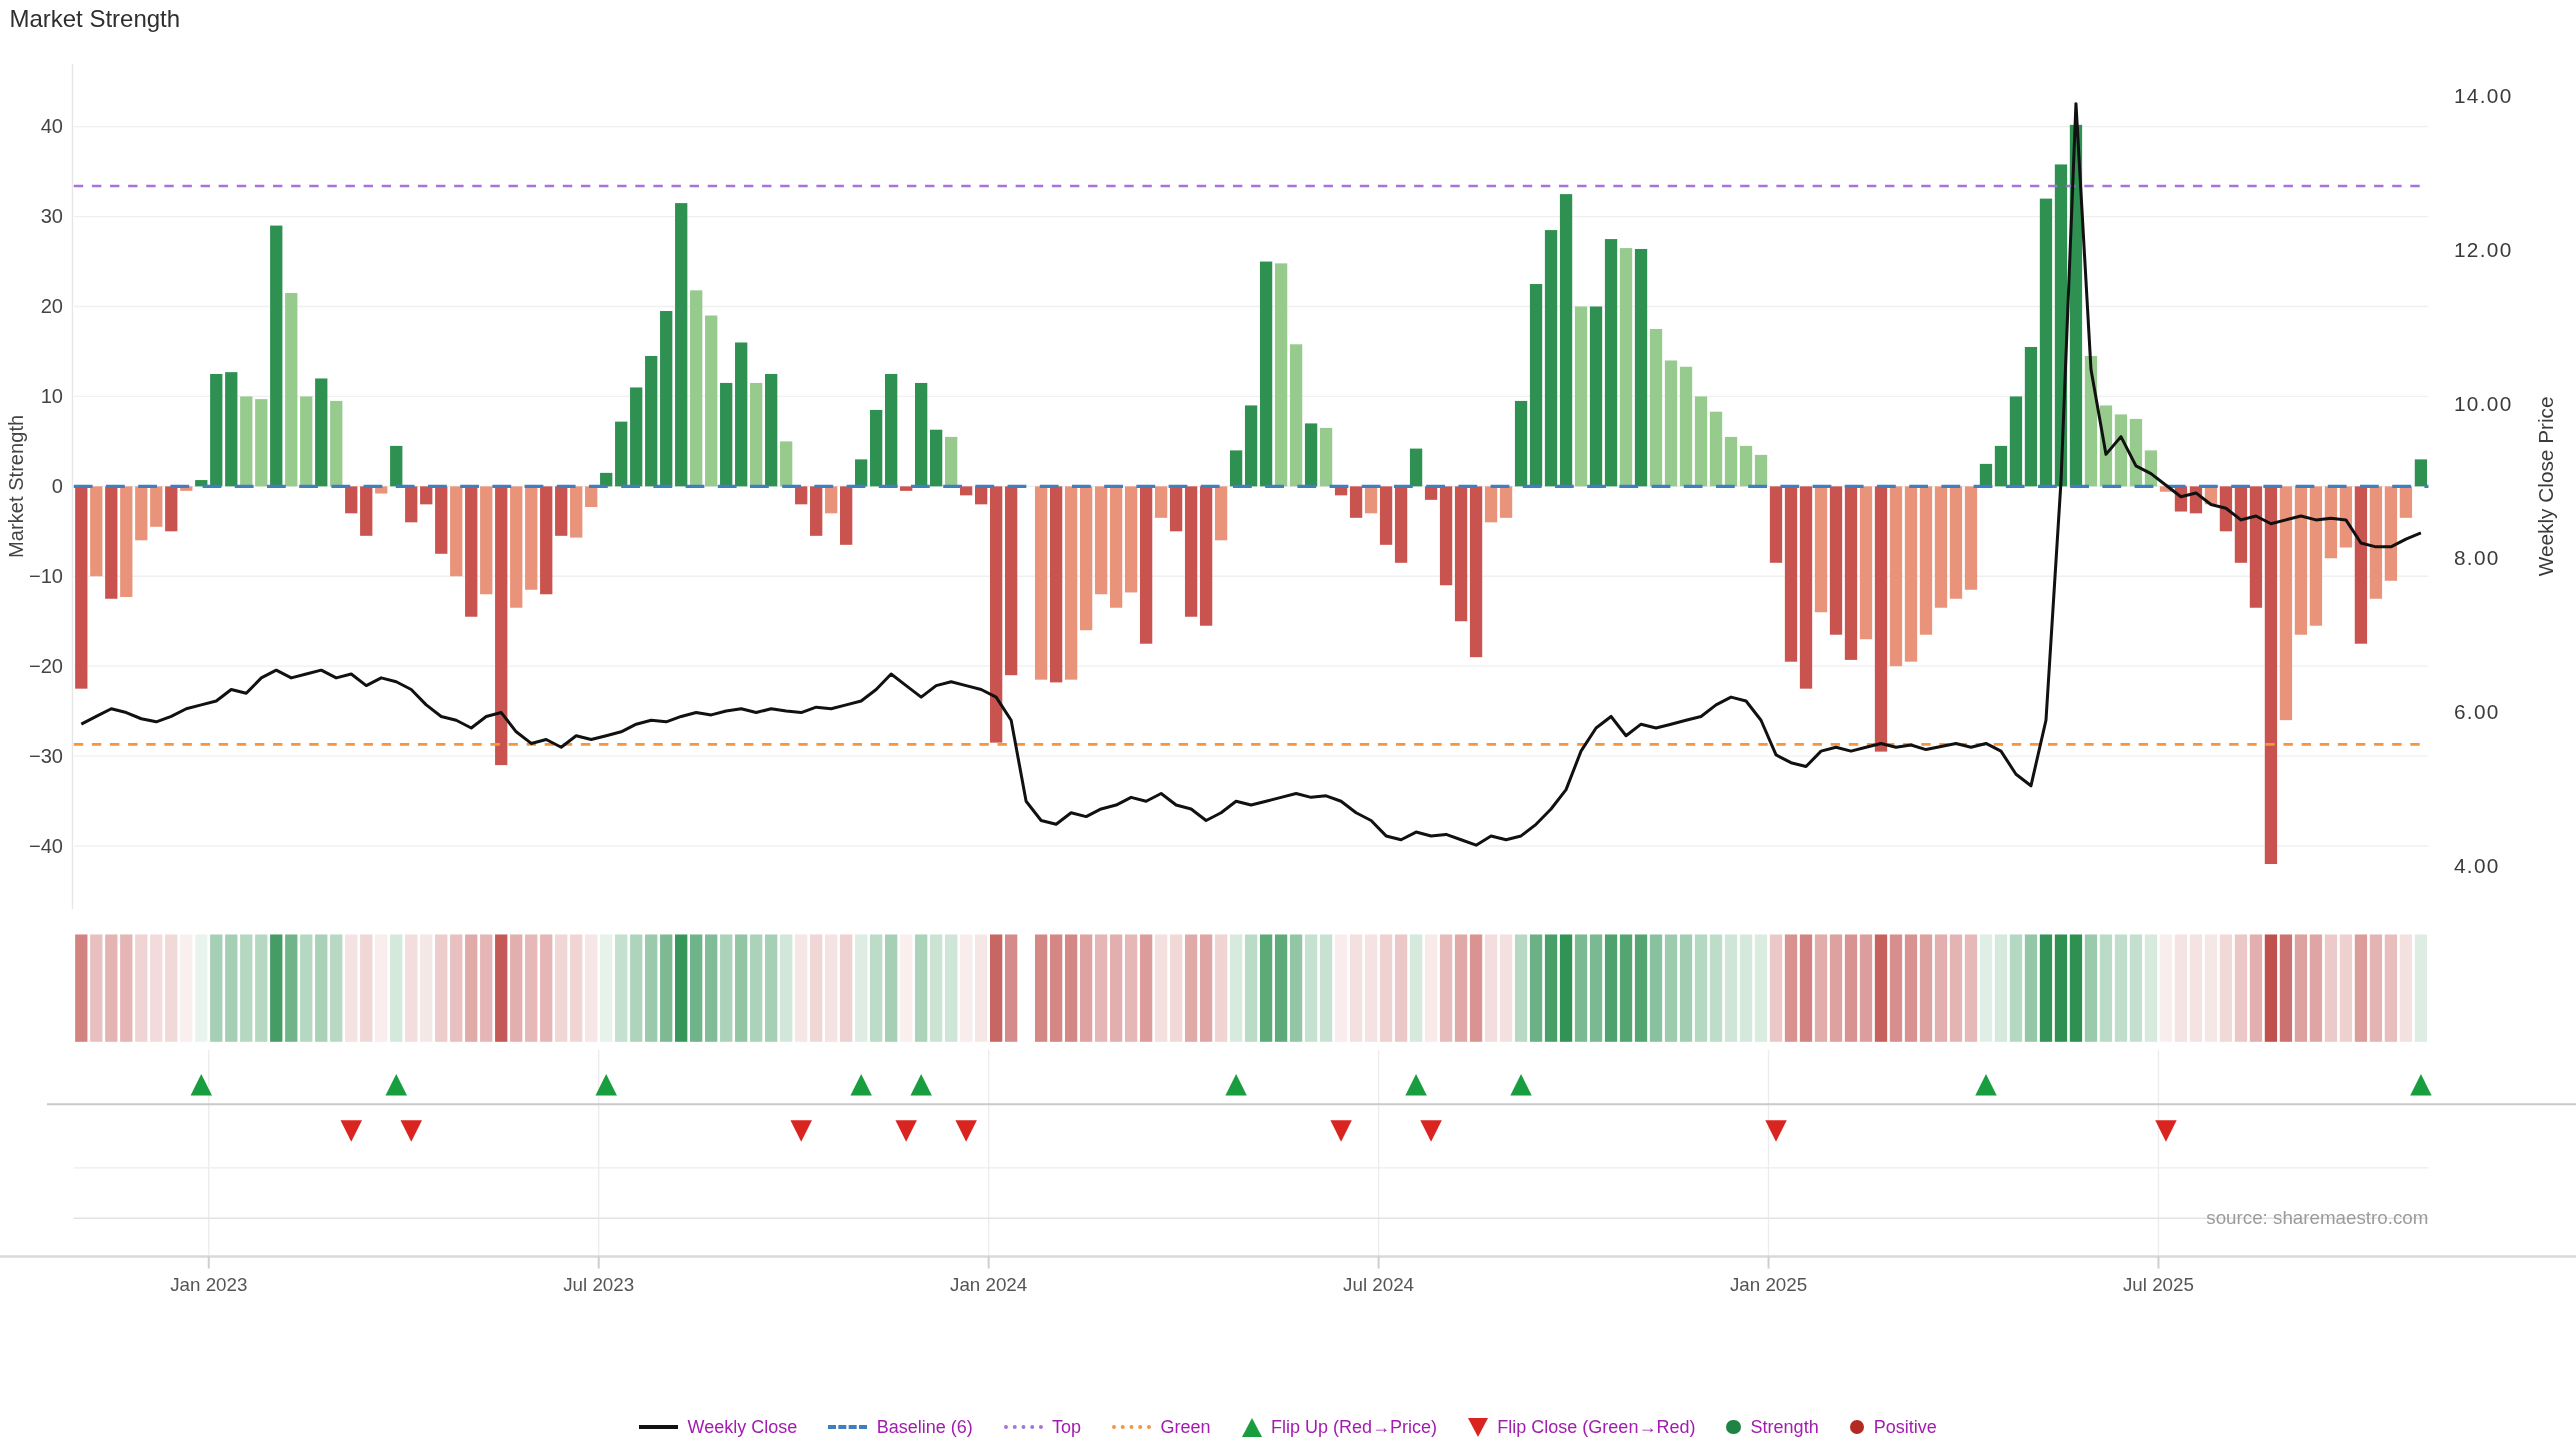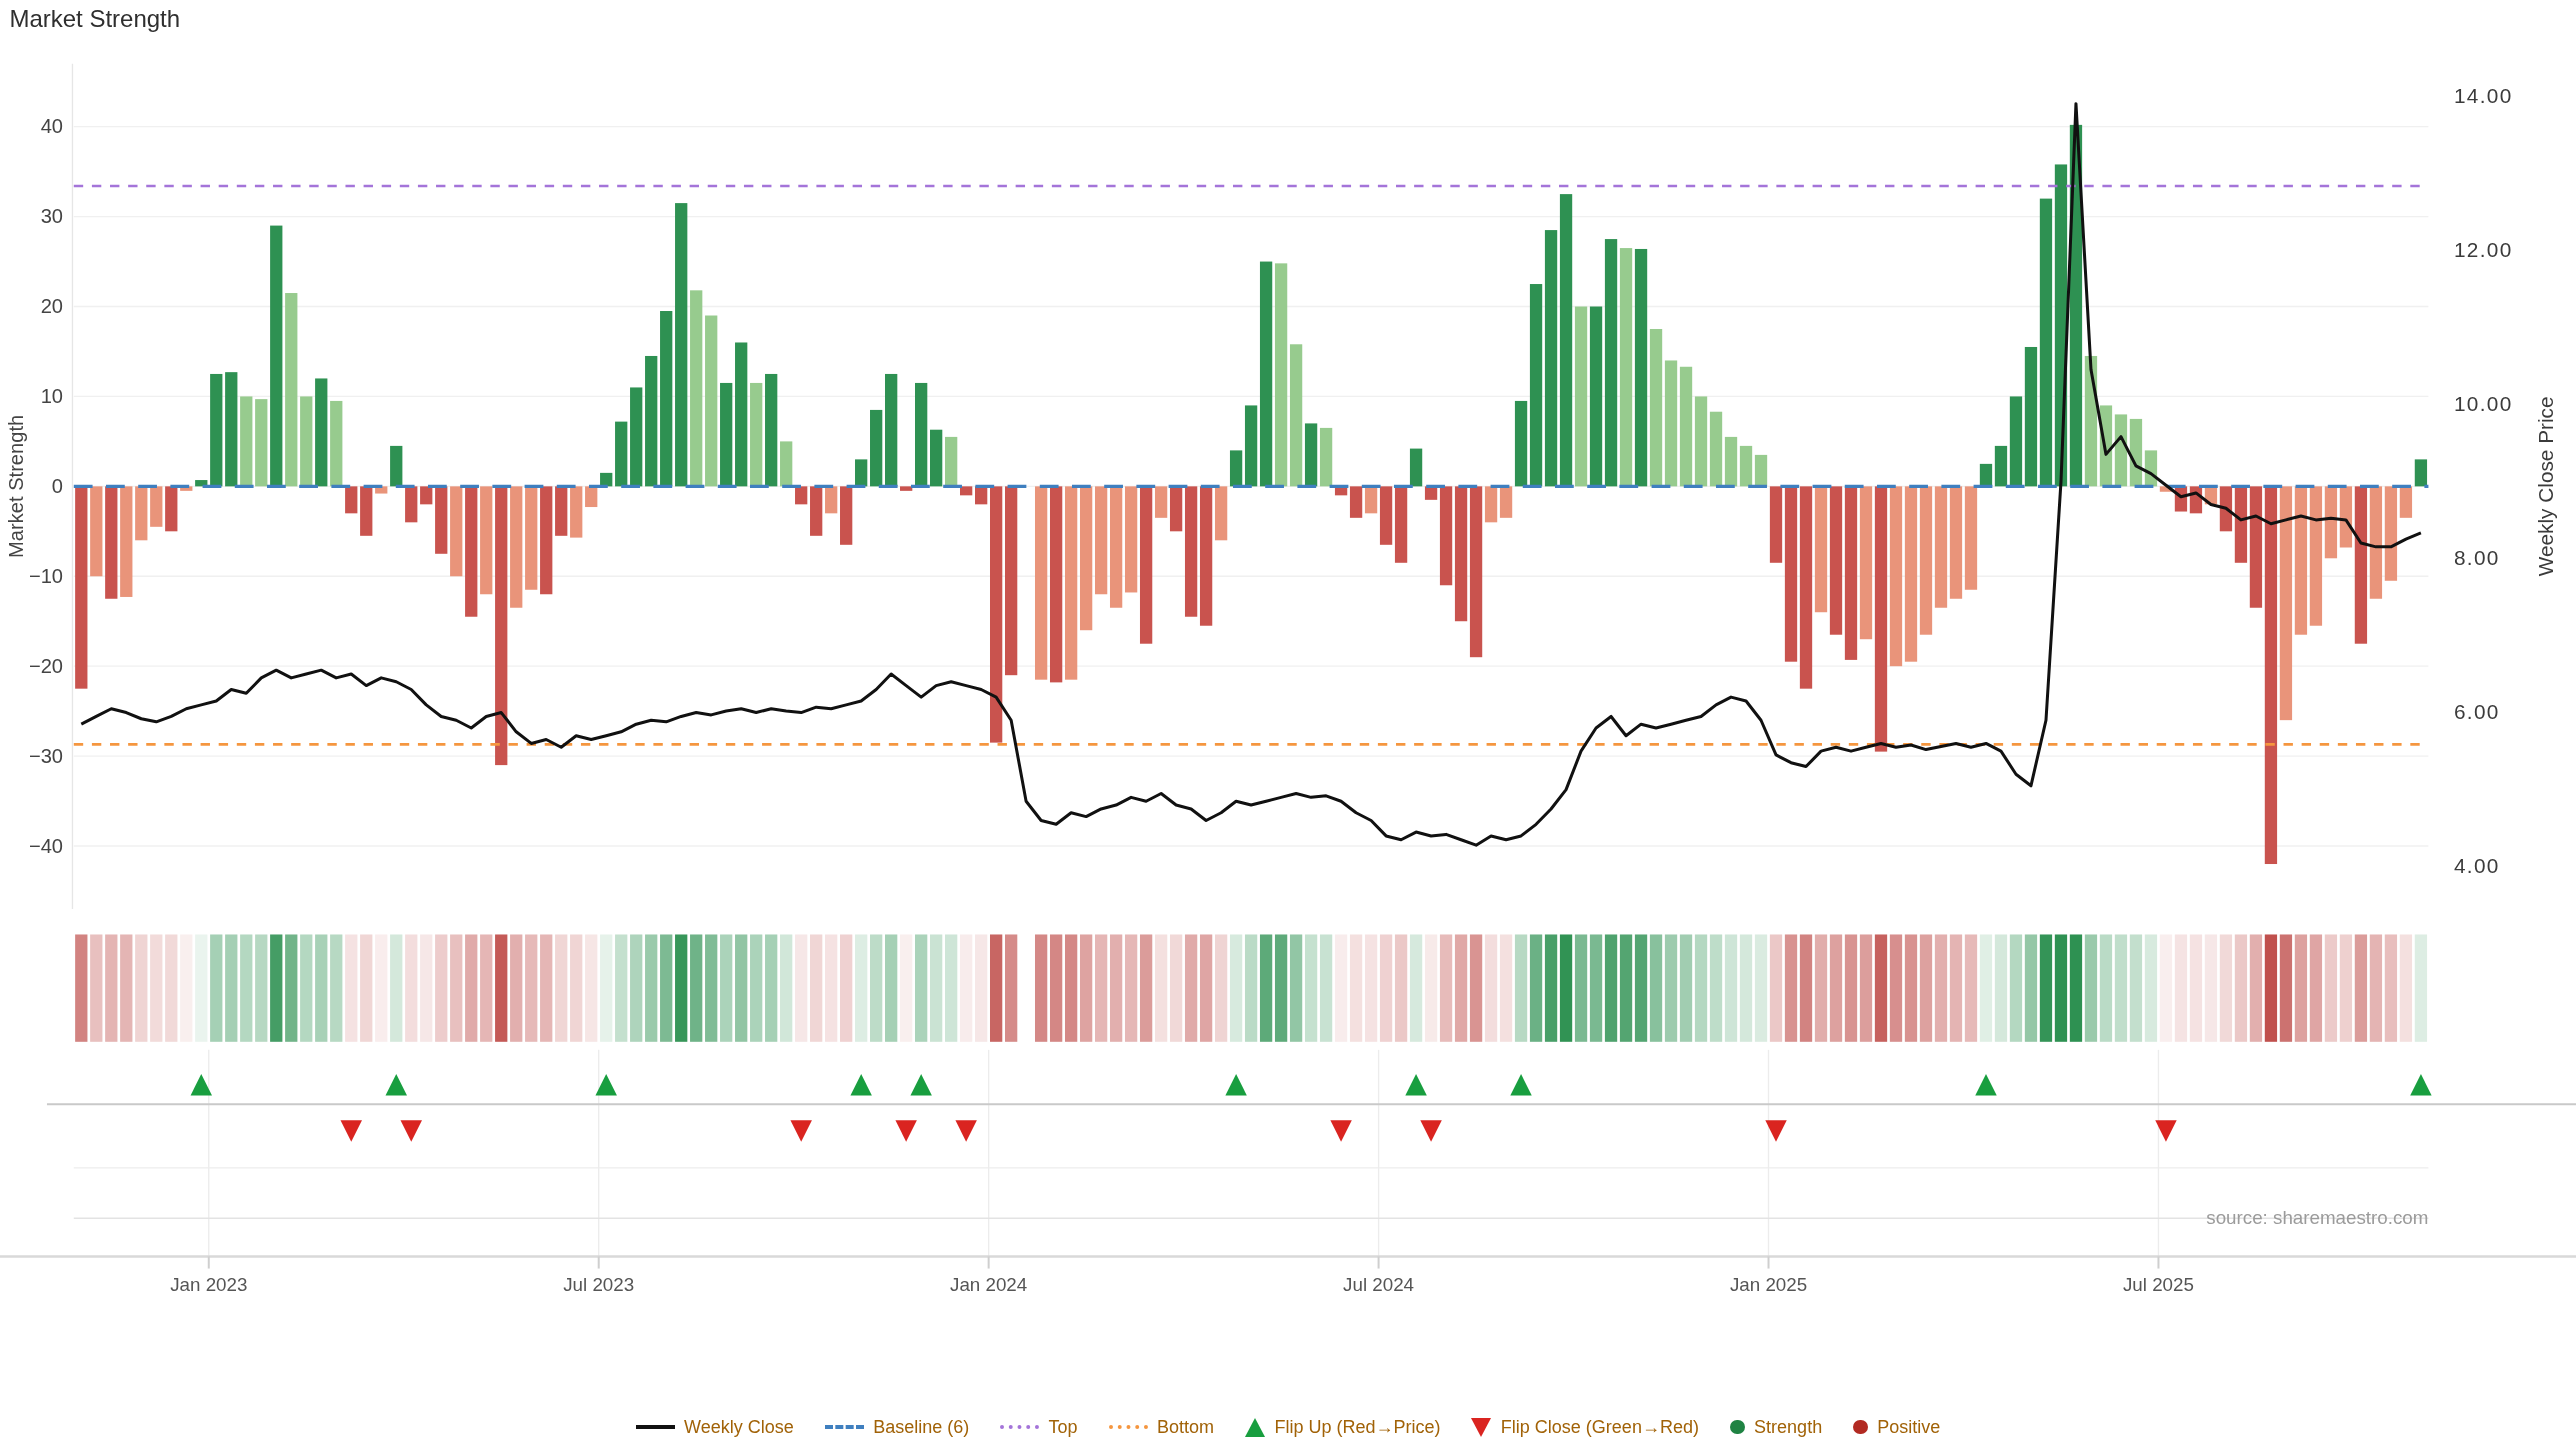--- a/index.html
+++ b/index.html
@@ -8,21 +8,21 @@
     font-family:"Liberation Sans","DejaVu Sans",sans-serif;
   }
   #page-title{
     position:absolute;left:9.4px;top:5.4px;
     font-size:24px;color:#2f2f2f;
   }
   #chart{position:absolute;left:0;top:0;}
   #legend{
     position:absolute;left:0;top:1407px;width:2576px;height:40px;
     display:flex;align-items:center;justify-content:center;gap:31px;
-    font-size:18px;color:#a16207;
+    font-size:18px;color:#a21caf;
   }
   .legend-item{display:flex;align-items:center;gap:9.4px;cursor:pointer;}
   .sw{display:inline-block;}
   .sw-line{width:39px;height:0;border-top:4px solid #111;}
   .sw-dash{width:39px;height:0;border-top:4px dashed #3f7fbf;}
   .sw-dots{width:39px;height:0;border-top:4px dotted #a474d9;}
   .sw-tri-up{width:0;height:0;border-left:10.7px solid transparent;border-right:10.7px solid transparent;border-bottom:19px solid #189e3f;}
   .sw-tri-down{width:0;height:0;border-left:10.7px solid transparent;border-right:10.7px solid transparent;border-top:19px solid #da2420;}
   .sw-dot{width:14.8px;height:14.8px;border-radius:50%;}
 </style>
@@ -427,21 +427,21 @@
     <div class="legend-item">
       <span class="sw sw-dash" style="border-top-color: rgb(63, 127, 191);"></span>
       <span>Baseline (6)</span>
     </div>
     <div class="legend-item">
       <span class="sw sw-dots" style="border-top-color: rgb(164, 116, 217);"></span>
       <span>Top</span>
     </div>
     <div class="legend-item">
       <span class="sw sw-dots" style="border-top-color: rgb(245, 150, 63);"></span>
-      <span>Bottom</span>
+      <span>Green</span>
     </div>
     <div class="legend-item">
       <span class="sw sw-tri-up" style="border-bottom-color: rgb(24, 158, 63);"></span>
       <span>Flip Up (Red→Price)</span>
     </div>
     <div class="legend-item">
       <span class="sw sw-tri-down" style="border-top-color: rgb(218, 36, 32);"></span>
       <span>Flip Close (Green→Red)</span>
     </div>
     <div class="legend-item">

